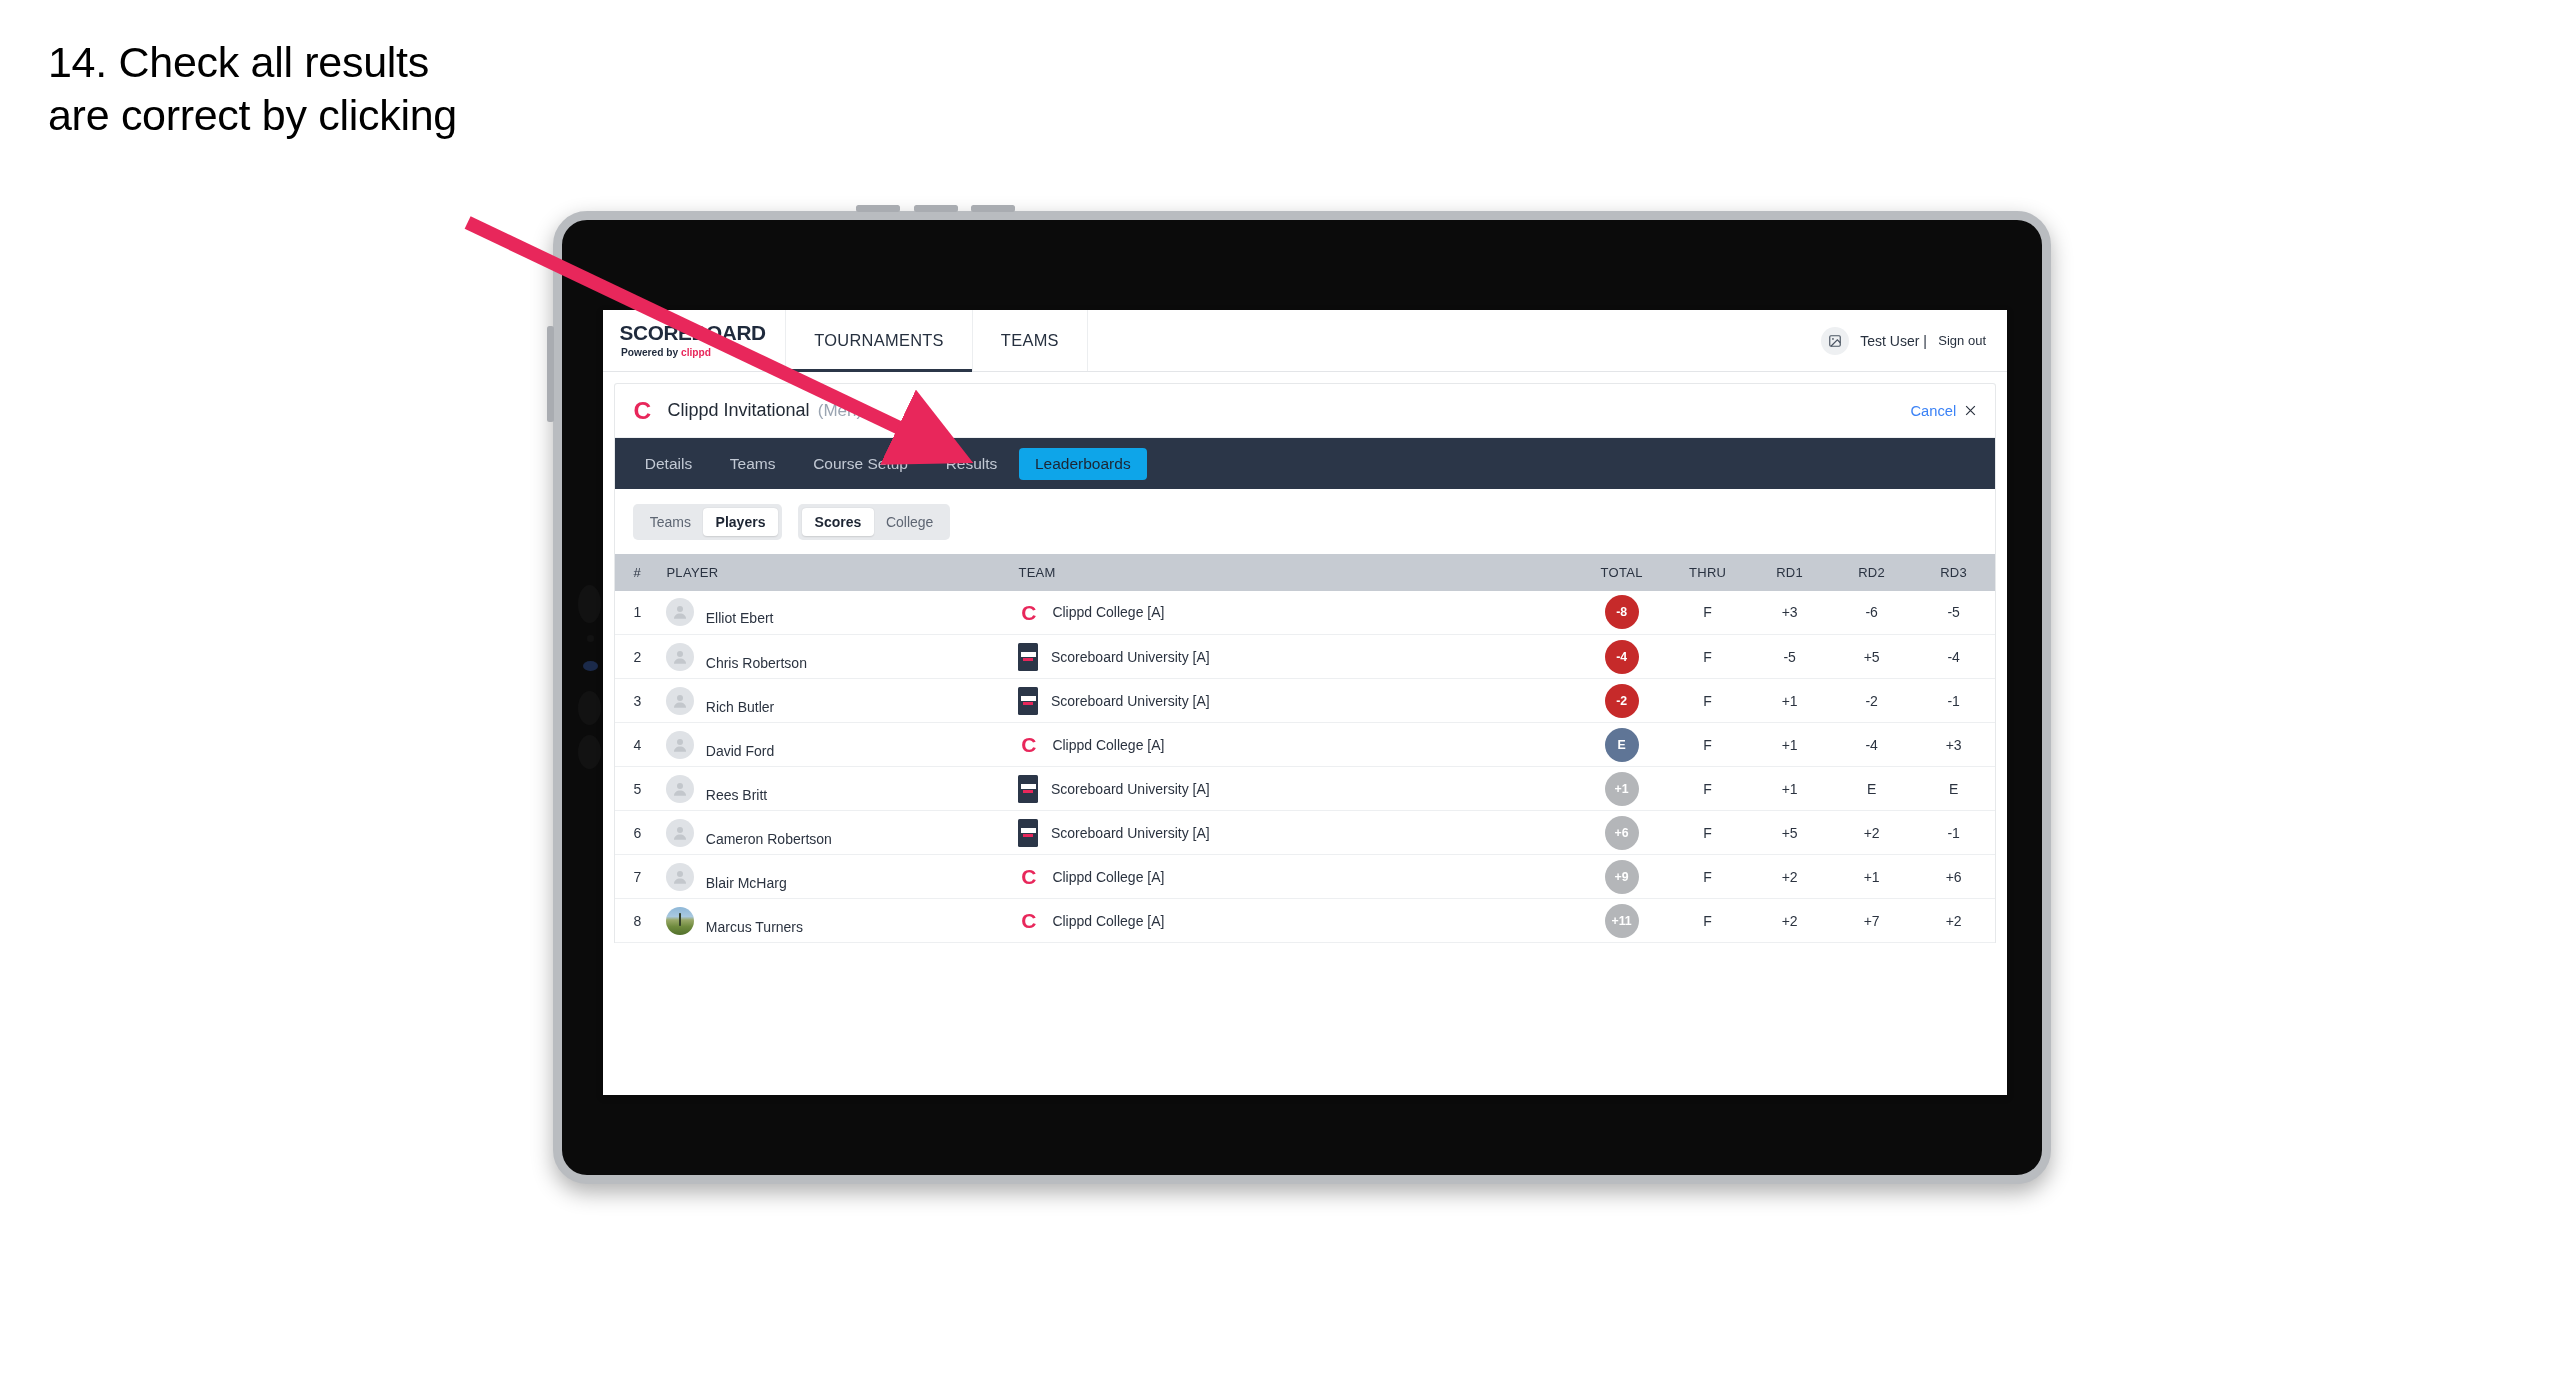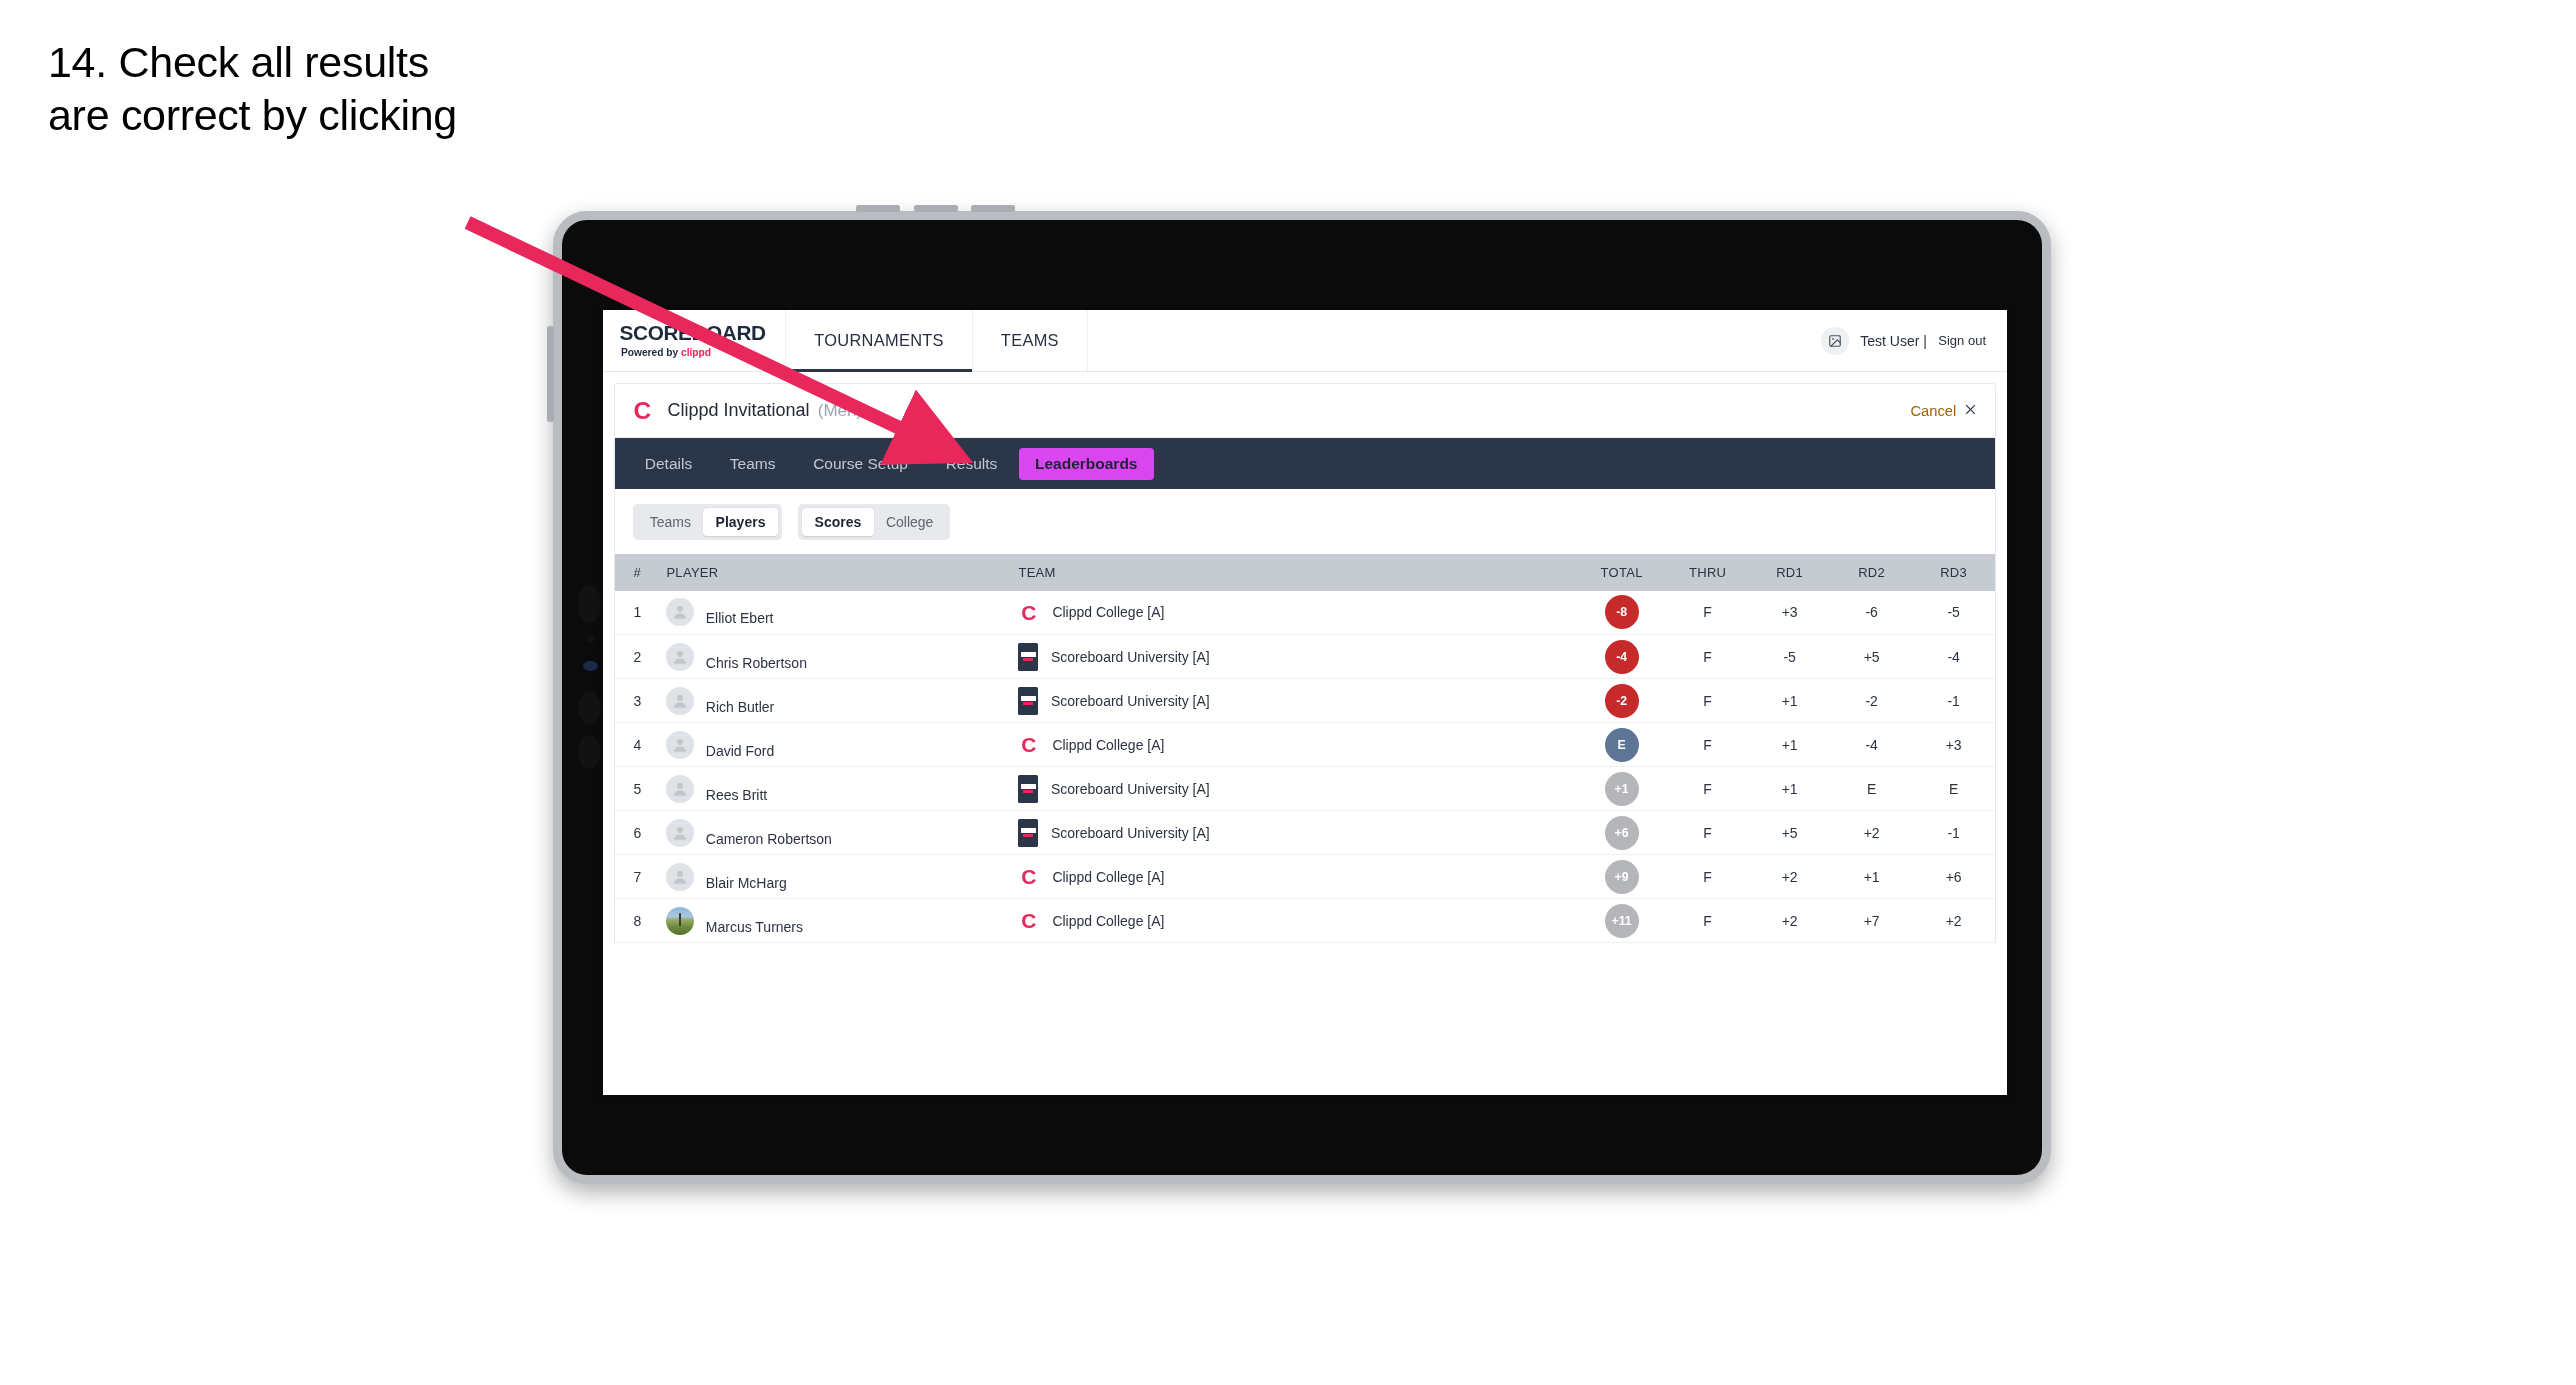--- a/index.html
+++ b/index.html
@@ -95,31 +95,31 @@
   .tcard { margin: 11.4px 11.4px 0 11.4px; background:#fff; border:0.8px solid #e6e8ea; border-bottom:none;
            border-radius:3.3px 3.3px 0 0; }
   .trow {
     display:flex; align-items:center; height:54px; padding: 0 18px;
     border-bottom:0.8px solid #eef0f2;
   }
   .c-logo { font-size:24.5px; font-weight:700; color:#e8275b; line-height:1; margin-right:16.4px;
             font-family:"Liberation Sans", sans-serif; }
   .t-title { font-size:18px; color:#222a35; }
   .t-gender { font-size:17px; color:#9aa4b1; margin-left:8.2px; }
-  .cancel { margin-left:auto; display:flex; align-items:flex-start; gap:7.4px; font-size:14.7px; color:#a16207; cursor:pointer; }
+  .cancel { margin-left:auto; display:flex; align-items:center; gap:7.4px; font-size:14.7px; color:#3b82f6; cursor:pointer; }
 
   
   .tabstrip {
     display:flex; align-items:center; height:51px; background:#2b3648;
     padding: 0 13px; gap: 4.9px;
   }
   .tab {
     font-size:15.5px; color:#c2c9d4; padding: 7.4px 16.4px; border-radius:4.1px; cursor:pointer;
   }
-  .tab.active { background:#d946ef; color:#1d2533; font-weight:700; }
+  .tab.active { background:#0ea5e9; color:#1d2533; font-weight:400; }
 
   
   .filters { display:flex; align-items:center; gap:16.4px; padding: 14.7px 18px; background:#fff; }
   .seg { display:flex; background:#e7e9ec; border-radius:4.9px; padding:4.1px; }
   .seg-item { font-size:14px; color:#5e6673; padding:5.7px 12.3px; border-radius:4.1px; cursor:pointer; }
   .seg-item.on { background:#fff; color:#1d2533; font-weight:700; box-shadow:0 0.8px 1.6px rgba(0,0,0,.12); }
 
   
   table.lb { width:100%; border-collapse:collapse; }
   .lb thead th {

